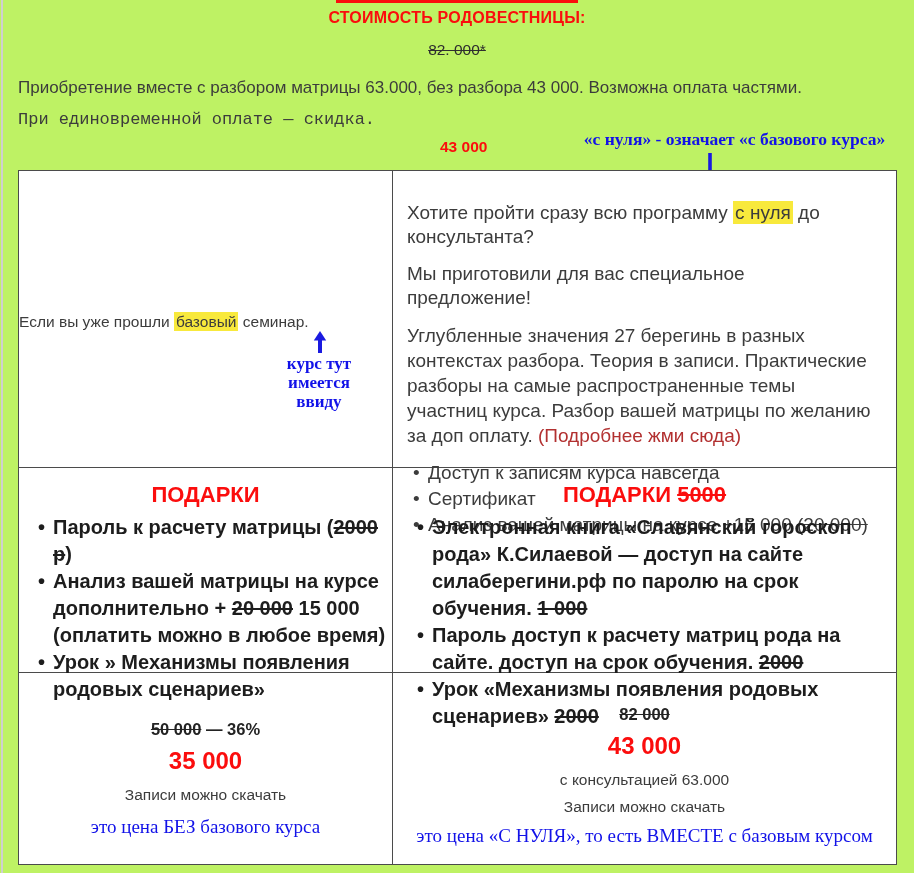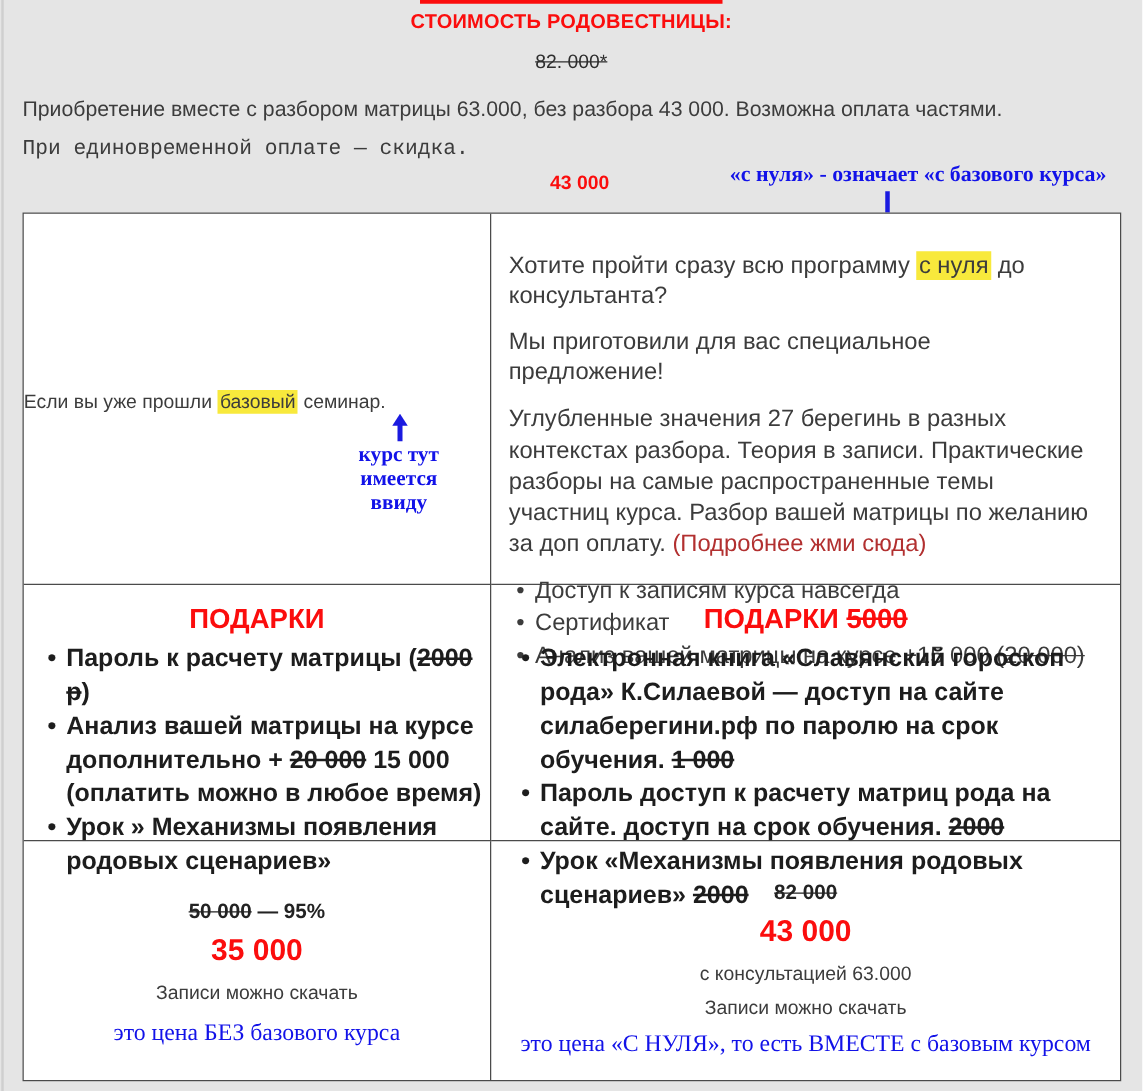--- a/index.html
+++ b/index.html
@@ -1,19 +1,19 @@
 <!DOCTYPE html>
 <html lang="ru"><head>
 <meta charset="utf-8">
 <style>
   html,body{margin:0;padding:0;background:#ffffff;}
   .page{
     position:relative;
     width:914px;height:873px;
-    background:#e5e5e5;
+    background:#bef264;
     font-family:"Liberation Sans",sans-serif;
     color:#3c3c3c;
     overflow:hidden;
   }
   .page-left-edge{position:absolute;left:1px;top:0;width:2px;height:100%;background:#cfcfcf;}
   .cropped-remnant{position:absolute;left:336px;top:0;width:242px;height:3px;background:#fb0d0d;}
 
   .doc-title{position:absolute;top:9px;left:0;width:100%;text-align:center;
     font-size:16px;font-weight:700;color:#fb0d0d;letter-spacing:.2px;}
   .crossed-top-price{position:absolute;top:41px;left:0;width:100%;text-align:center;
@@ -160,21 +160,21 @@
           <span>Пароль доступ к расчету матриц рода на сайте. доступ на срок обучения. </span><s>2000</s>
         </div>
         <div class="li">
           <span>Урок «Механизмы появления родовых сценариев» </span><s>2000</s>
         </div>
       </div>
     </div>
 
     <div class="cell col-l r3">
       <div class="old-price-line">
-        <s>50 000</s><span> — 95%</span>
+        <s>50 000</s><span> — 36%</span>
       </div>
       <div class="big-price">35 000</div>
       <div class="plain-line">Записи можно скачать</div>
       <div class="blue-line">это цена БЕЗ базового курса</div>
     </div>
 
     <div class="cell col-r r3">
       <div class="old-price-line">
         <s>82 000</s>
       </div>

